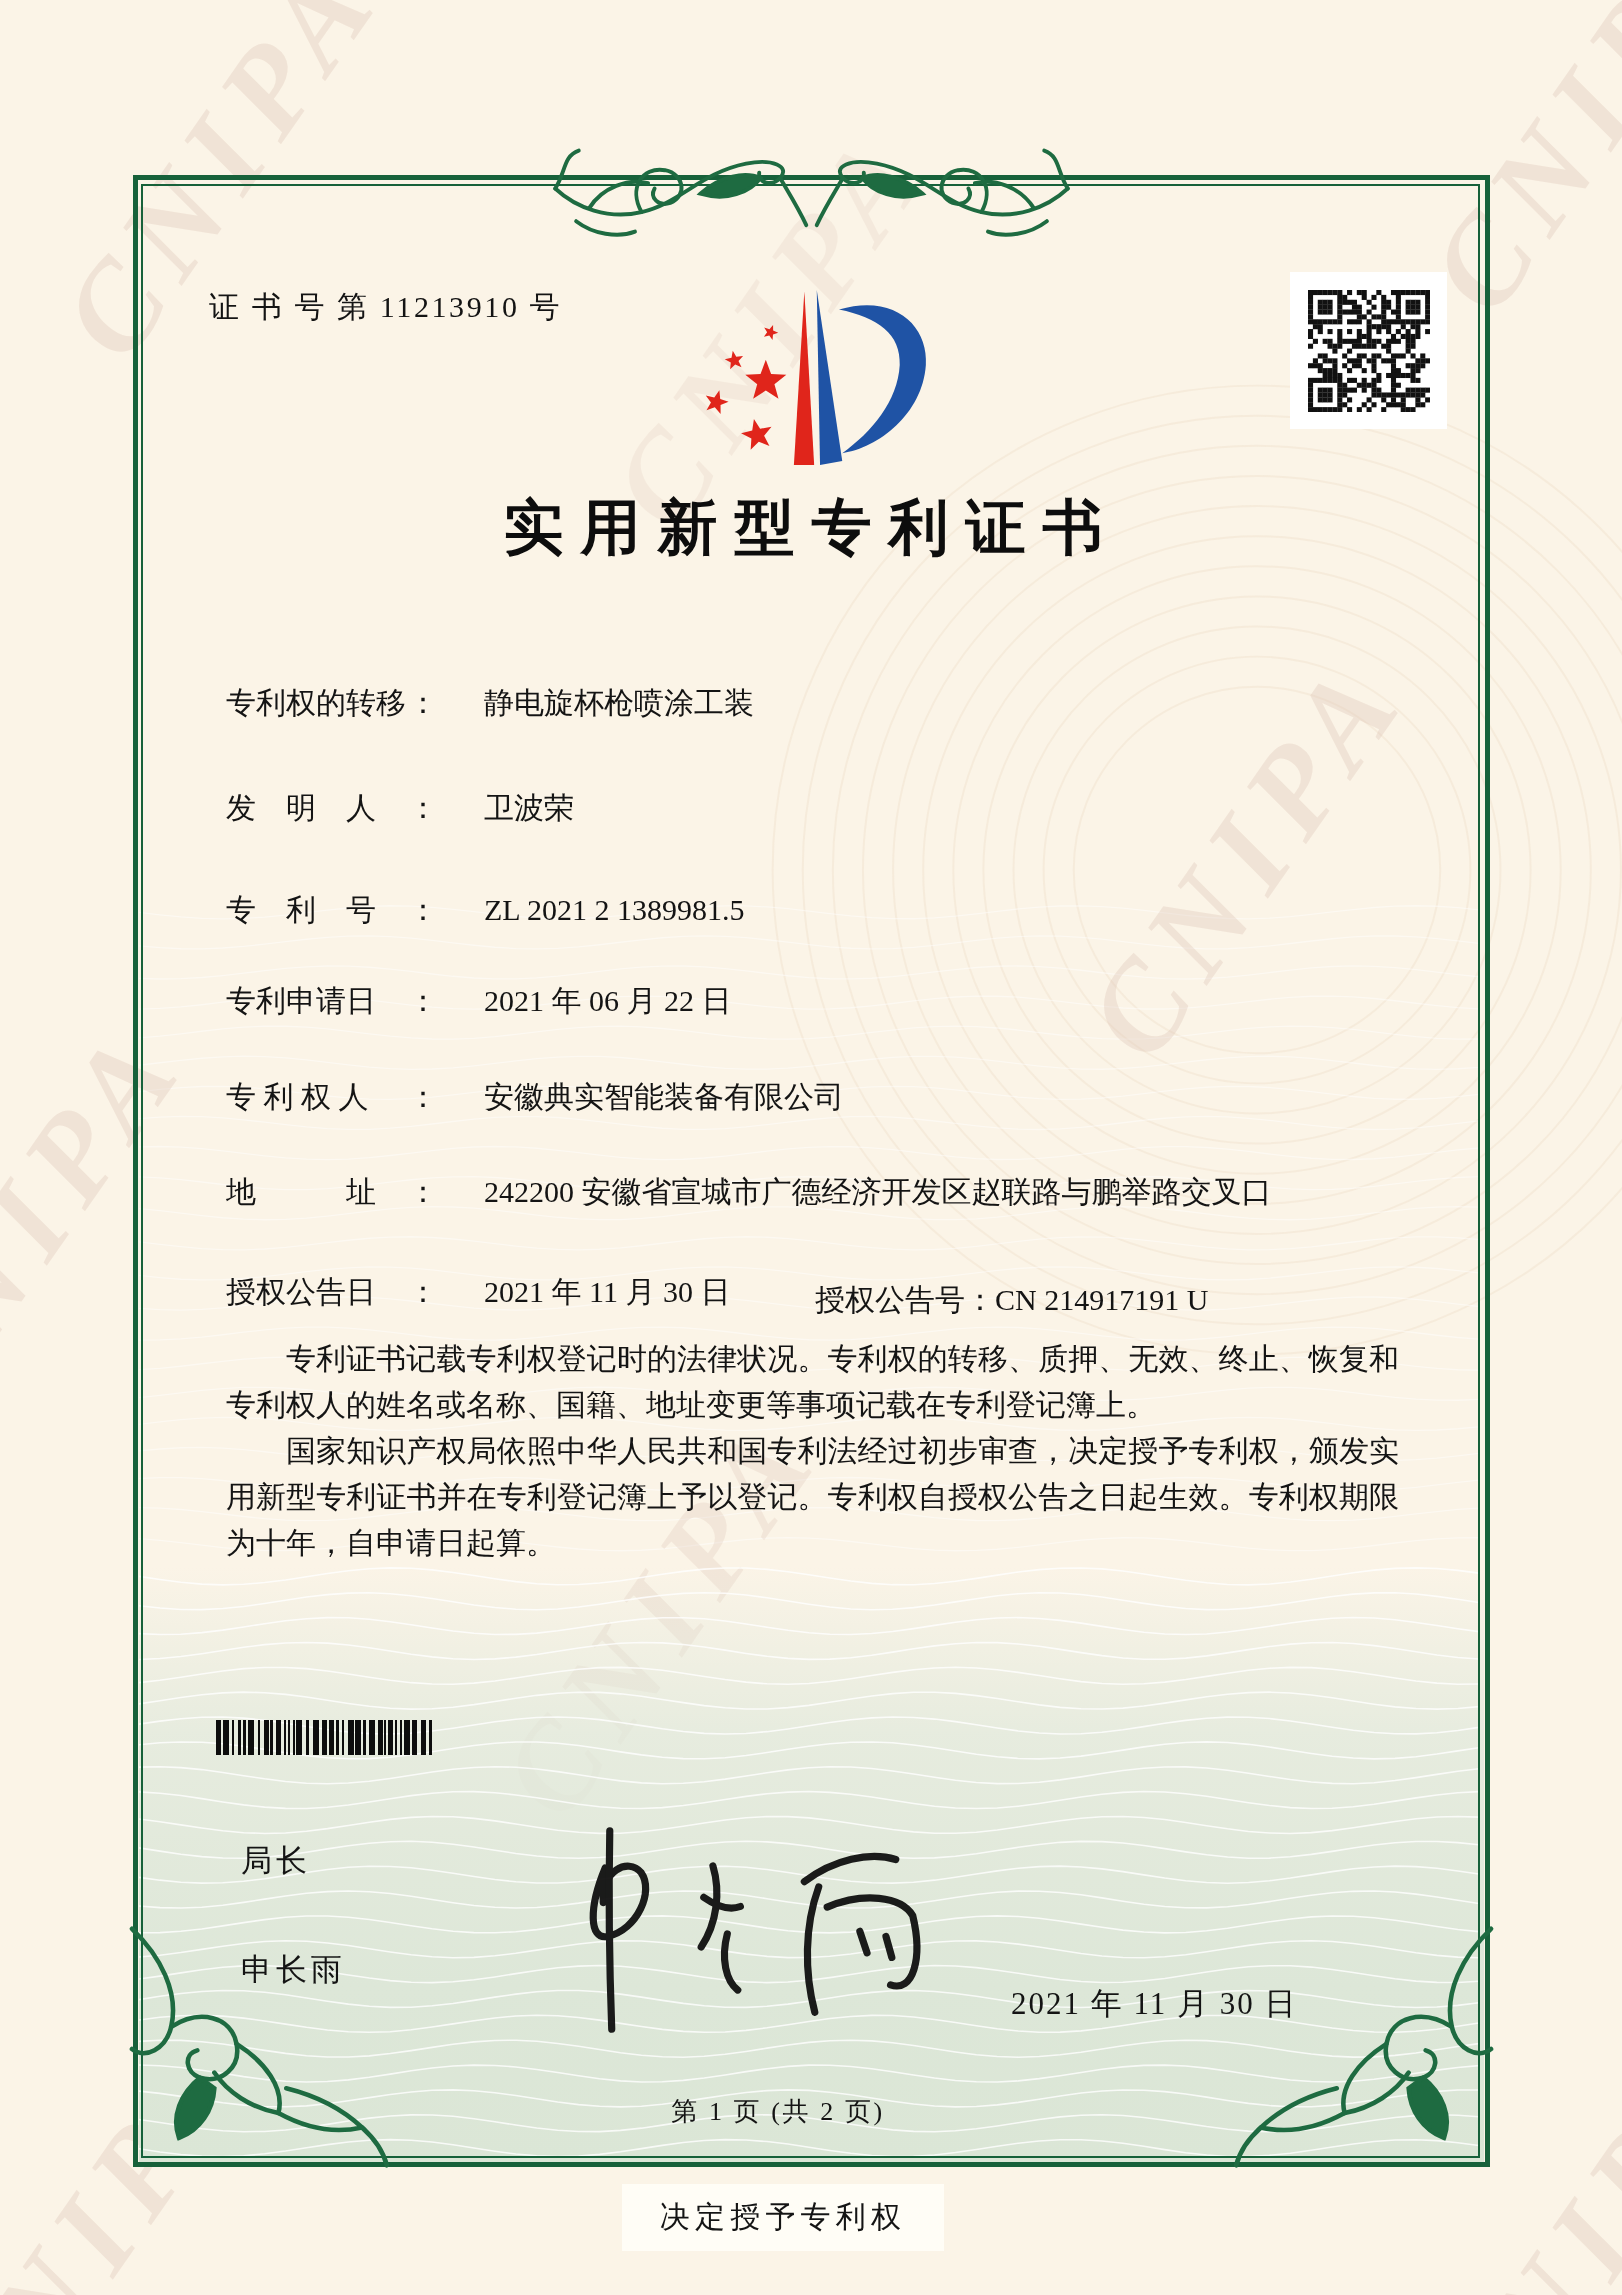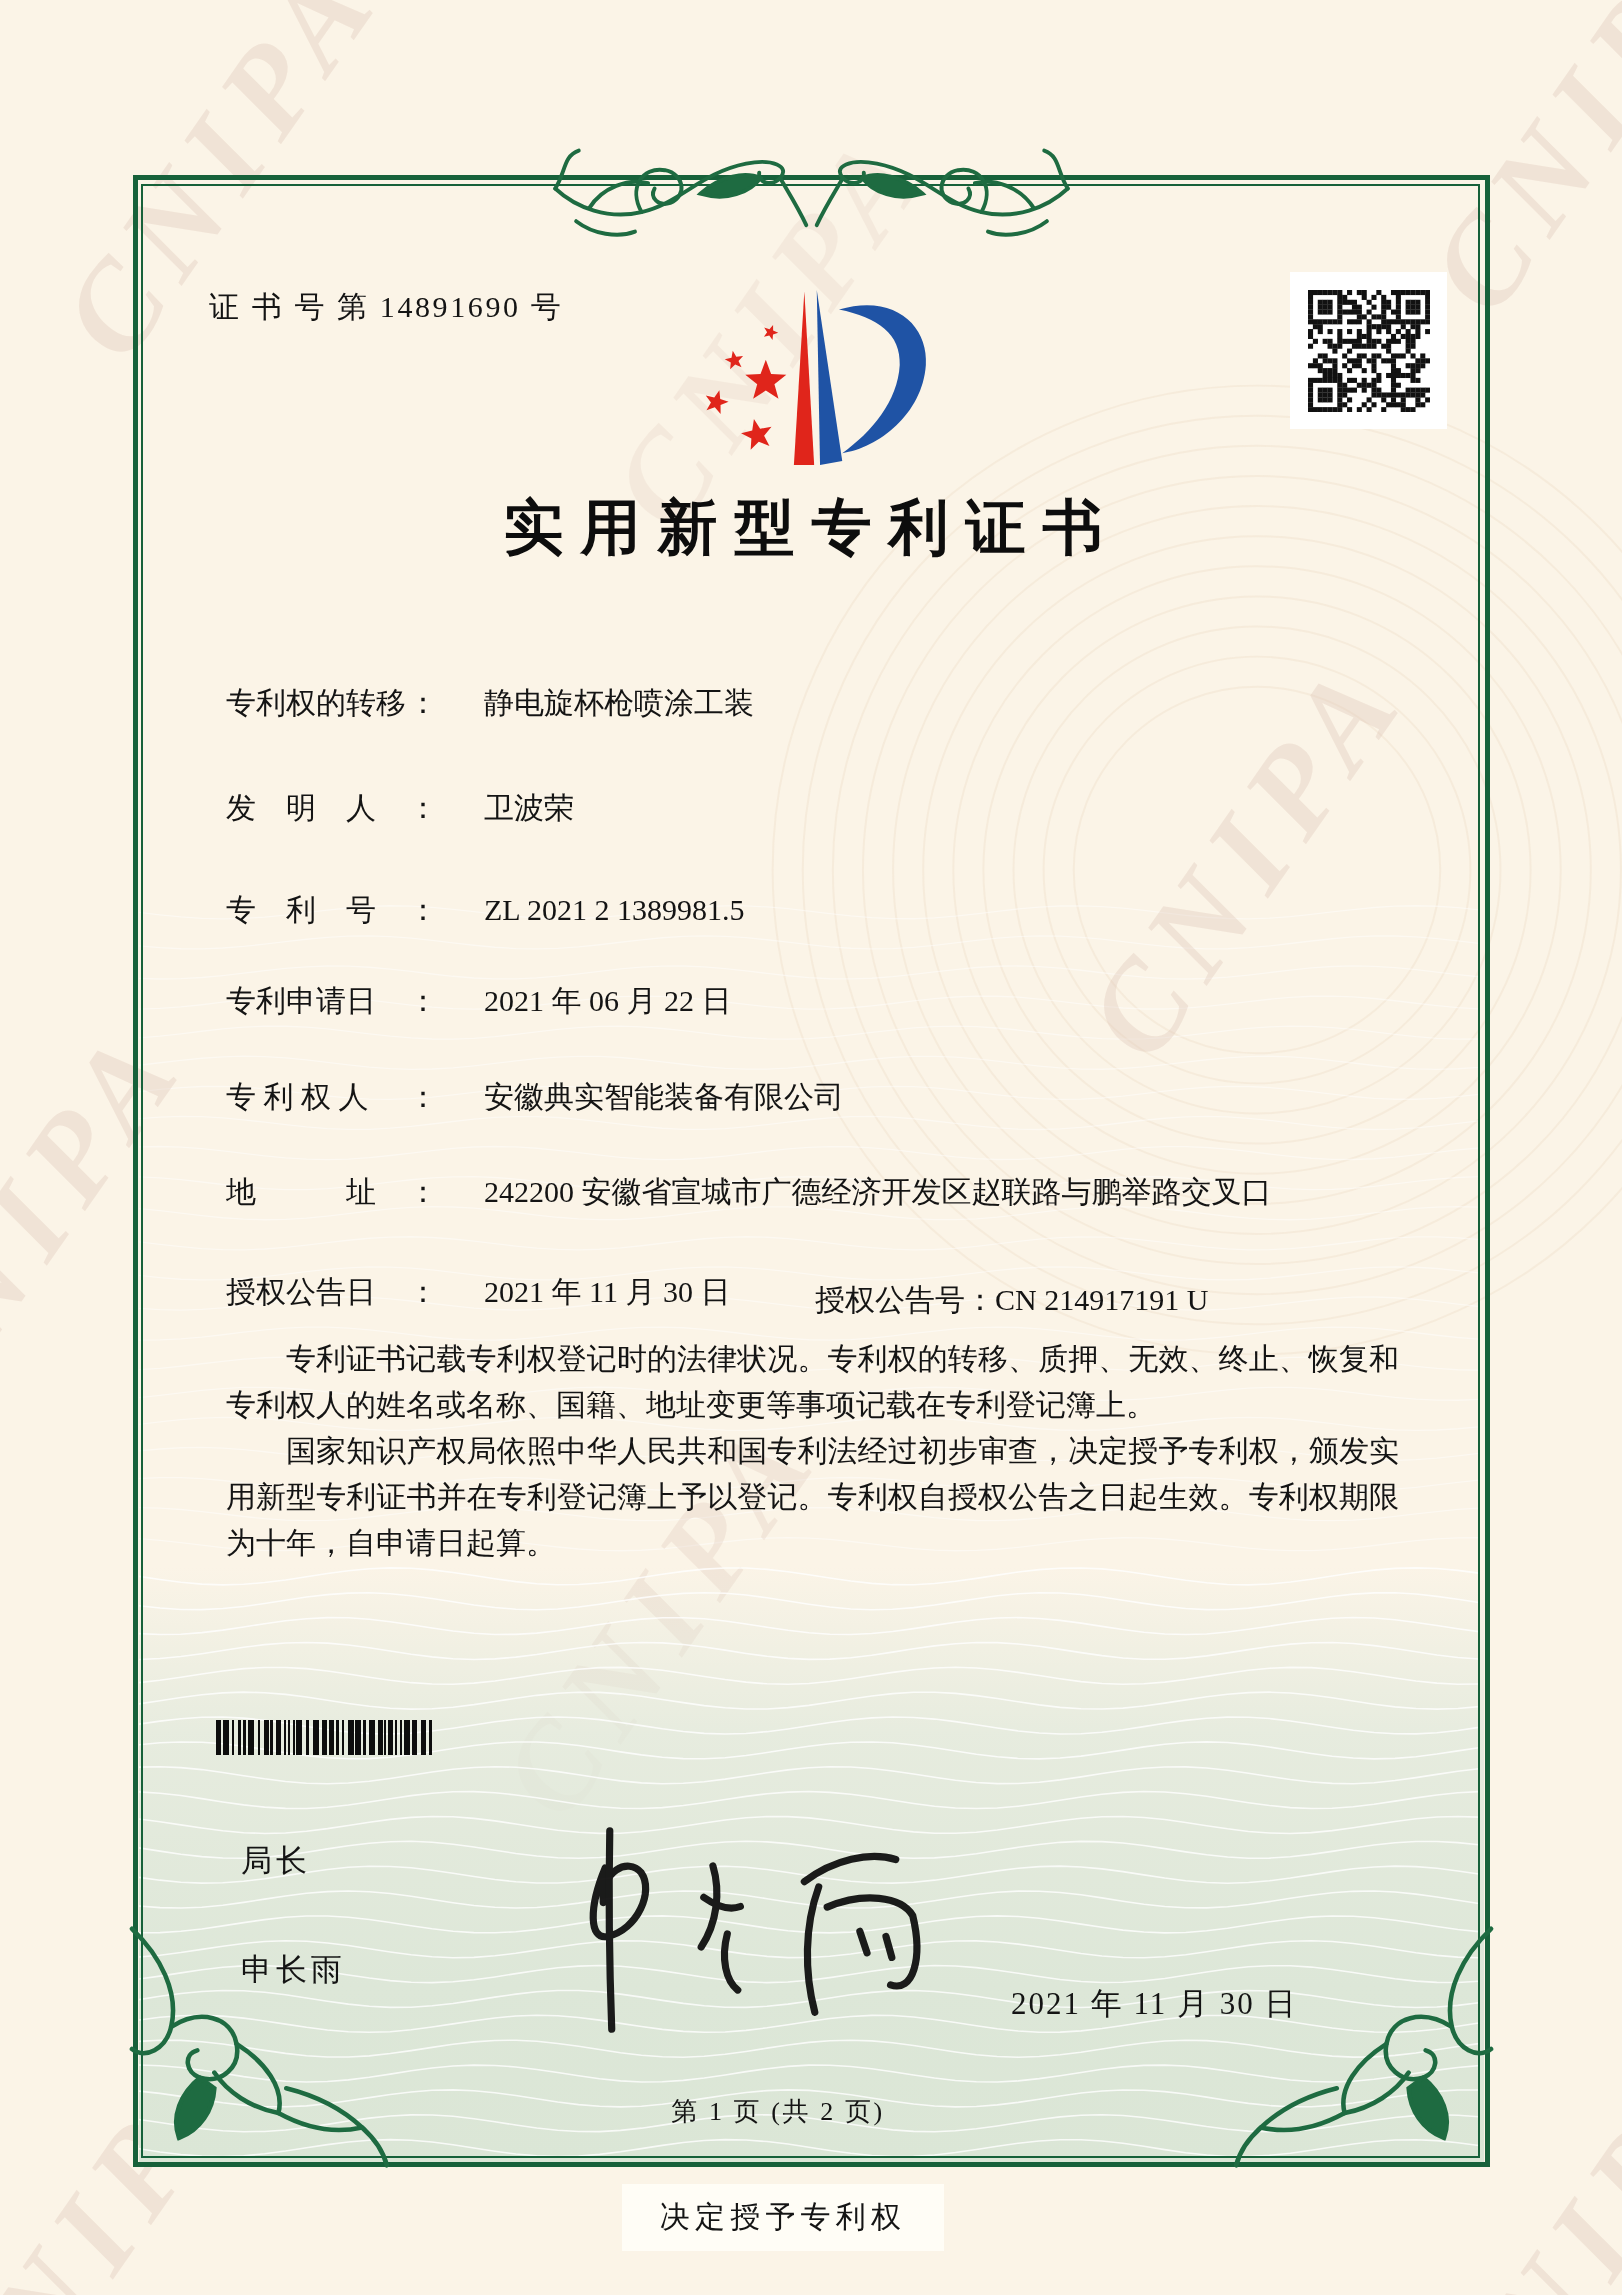--- a/index.html
+++ b/index.html
@@ -207,21 +207,21 @@
     <g stroke="#1e6b41" stroke-width="7" fill="none" stroke-linecap="round">
       <path d="M404,18 C360,60 332,116 344,168 C352,202 384,218 404,202"></path>
       <path d="M344,168 C300,140 252,152 244,194 C237,230 268,256 300,246 C322,238 326,210 304,204"></path>
       <path d="M244,194 C200,222 170,262 180,300 C222,292 258,268 278,238"></path>
       <path d="M180,300 C140,322 96,332 52,322 C84,292 128,272 168,262"></path>
       <path d="M52,322 C34,338 20,356 14,380"></path>
       <path d="M300,246 C330,270 344,306 332,338 C300,326 280,296 278,262 Z" fill="#1e6b41"></path>
     </g>
   </svg>
 
-  <div class="cert-no">证 书 号 第 14891690 号</div>
+  <div class="cert-no">证 书 号 第 11213910 号</div>
 
   <svg class="deco-svg" id="logo" style="left:692px;top:257px;" width="243" height="224" viewBox="0 0 372 342">
     <polygon points="172,52 156,318 187,318" fill="#e0251b"></polygon>
     <polygon points="191,50 196,318 230,312" fill="#1f53a5"></polygon>
     <path d="M225,80 C310,55 362,105 358,165 C353,240 285,292 230,300 C275,268 315,220 318,165 C320,118 285,92 225,80 Z" fill="#1f53a5"></path>
     <g id="logo-stars" fill="#e0251b">
         <polygon points="124.1,103.7 124.2,112.2 132.0,115.4 124.0,118.1 123.3,126.5 118.3,119.7 110.1,121.7 115.0,114.8 110.5,107.6 118.6,110.2"></polygon>
         <polygon points="62.4,143.2 67.8,152.3 78.2,151.0 71.2,158.9 75.8,168.4 66.1,164.2 58.4,171.5 59.4,161.0 50.1,155.9 60.5,153.6"></polygon>
         <polygon points="113.0,157.0 121.1,178.8 144.4,179.8 126.2,194.3 132.4,216.7 113.0,203.9 93.6,216.7 99.8,194.3 81.6,179.8 104.9,178.8"></polygon>
         <polygon points="41.9,203.6 43.2,217.0 56.0,221.0 43.7,226.3 43.8,239.7 34.9,229.7 22.2,234.0 29.0,222.4 21.1,211.7 34.1,214.6"></polygon>

